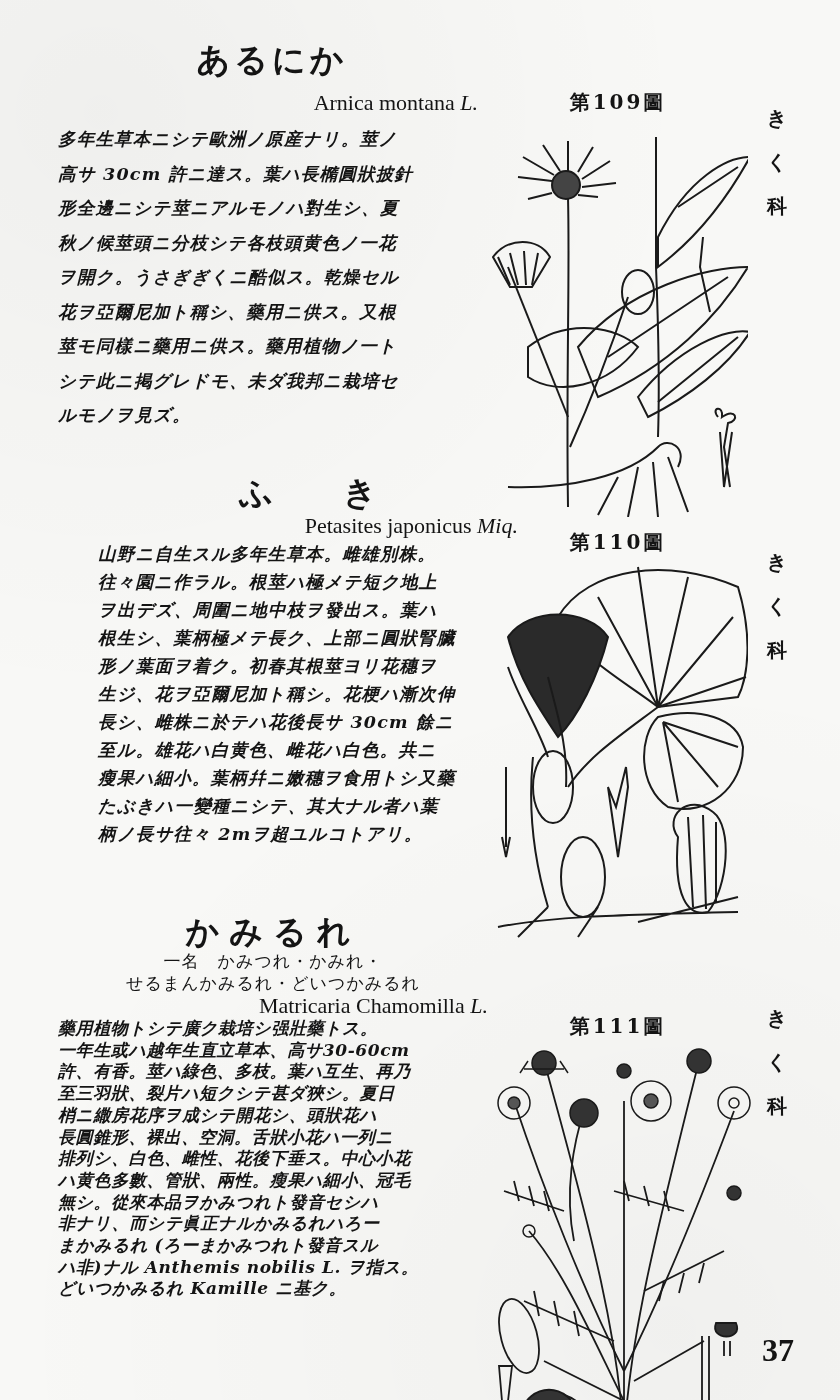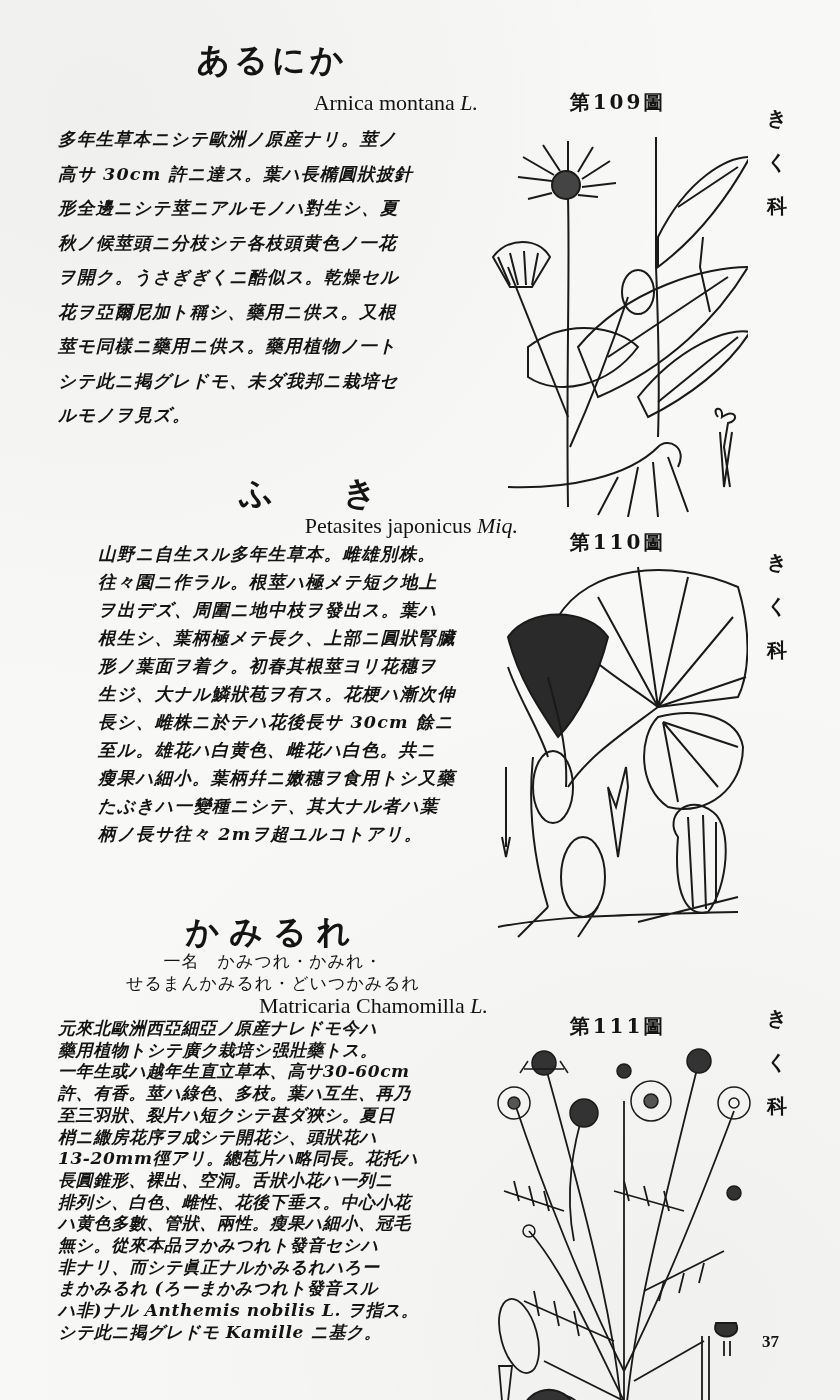--- a/index.html
+++ b/index.html
@@ -43,21 +43,21 @@
     }
     .fig-art { position: relative; margin: 0 auto; }
     .family {
       position: absolute; left: 762px; width: 30px;
       font-size: 20px; font-weight: bold; text-align: center;
       line-height: 44px;
     }
     .family span { display: block; }
     .page-num {
       position: absolute; left: 762px; top: 1332px;
-      font-size: 17px; font-weight: bold;
+      font-size: 32px; font-weight: bold;
       font-family: "Liberation Serif", serif;
     }
   </style>
 </head>
 <body>
 
 <div class="page">
 
   <section class="entry" style="top:0;">
     <div class="text-col" style="top:40px; width:420px; left:58px;">
@@ -120,21 +120,21 @@
       <div class="latin" style="line-height:28px;">
         <span>Petasites japonicus</span>
         <span class="auth">Miq.</span>
       </div>
       <div class="body-text" style="line-height:28px; margin-top:0px;">
         <span class="ln">山野ニ自生スル多年生草本。雌雄別株。</span>
         <span class="ln">往々園ニ作ラル。根莖ハ極メテ短ク地上</span>
         <span class="ln">ヲ出デズ、周圍ニ地中枝ヲ發出ス。葉ハ</span>
         <span class="ln">根生シ、葉柄極メテ長ク、上部ニ圓狀腎臟</span>
         <span class="ln">形ノ葉面ヲ着ク。初春其根莖ヨリ花穗ヲ</span>
-        <span class="ln">生ジ、大ナル鱗狀苞ヲ有ス。花梗ハ漸次伸</span>
+        <span class="ln">生ジ、花ヲ亞爾尼加ト稱シ。花梗ハ漸次伸</span>
         <span class="ln">長シ、雌株ニ於テハ花後長サ 30cm 餘ニ</span>
         <span class="ln">至ル。雄花ハ白黄色、雌花ハ白色。共ニ</span>
         <span class="ln">瘦果ハ細小。葉柄幷ニ嫩穗ヲ食用トシ又藥</span>
         <span class="ln">たぶきハ一變種ニシテ、其大ナル者ハ葉</span>
         <span class="ln">柄ノ長サ往々 2mヲ超ユルコトアリ。</span>
       </div>
     </div>
 
     <div class="fig-col" style="top:480px;">
       <div class="fig-label">第110圖</div>
@@ -172,35 +172,33 @@
       <div class="title-jp" style="letter-spacing:10px; line-height:36px;">かみるれ</div>
       <div class="alt-names">
         <div>一名　かみつれ・かみれ・</div>
         <div>せるまんかみるれ・どいつかみるれ</div>
       </div>
       <div class="latin" style="line-height:24px;">
         <span>Matricaria Chamomilla</span>
         <span class="auth">L.</span>
       </div>
       <div class="body-text" style="line-height:21.7px; letter-spacing:0.6px; font-size:17px;">
-        <span class="ln">元來北歐洲西亞細亞ノ原産ナレドモ今ハ</span>
         <span class="ln">藥用植物トシテ廣ク栽培シ强壯藥トス。</span>
         <span class="ln">一年生或ハ越年生直立草本、高サ30-60cm</span>
         <span class="ln">許、有香。莖ハ綠色、多枝。葉ハ互生、再乃</span>
         <span class="ln">至三羽狀、裂片ハ短クシテ甚ダ狹シ。夏日</span>
         <span class="ln">梢ニ繖房花序ヲ成シテ開花シ、頭狀花ハ</span>
-        <span class="ln">13-20mm徑アリ。總苞片ハ略同長。花托ハ</span>
         <span class="ln">長圓錐形、裸出、空洞。舌狀小花ハ一列ニ</span>
         <span class="ln">排列シ、白色、雌性、花後下垂ス。中心小花</span>
         <span class="ln">ハ黄色多數、管狀、兩性。瘦果ハ細小、冠毛</span>
         <span class="ln">無シ。從來本品ヲかみつれト發音セシハ</span>
         <span class="ln">非ナリ、而シテ眞正ナルかみるれハろー</span>
         <span class="ln">まかみるれ (ろーまかみつれト發音スル</span>
         <span class="ln">ハ非)ナル Anthemis nobilis L. ヲ指ス。</span>
-        <span class="ln">シテ此ニ掲グレドモ Kamille ニ基ク。</span>
+        <span class="ln">どいつかみるれ Kamille ニ基ク。</span>
       </div>
     </div>
 
     <div class="fig-col" style="top:964px;">
       <div class="fig-label">第111圖</div>
       <svg class="fig-art" width="270" height="410" viewBox="0 0 270 410" style="display:block; margin-left:-4px;">
         <g fill="none" stroke="#1a1a1a" stroke-width="1.8">
 
           <path d="M140 400 C135 300 110 200 60 20"></path>
           <path d="M140 400 C145 300 170 200 215 20"></path>

